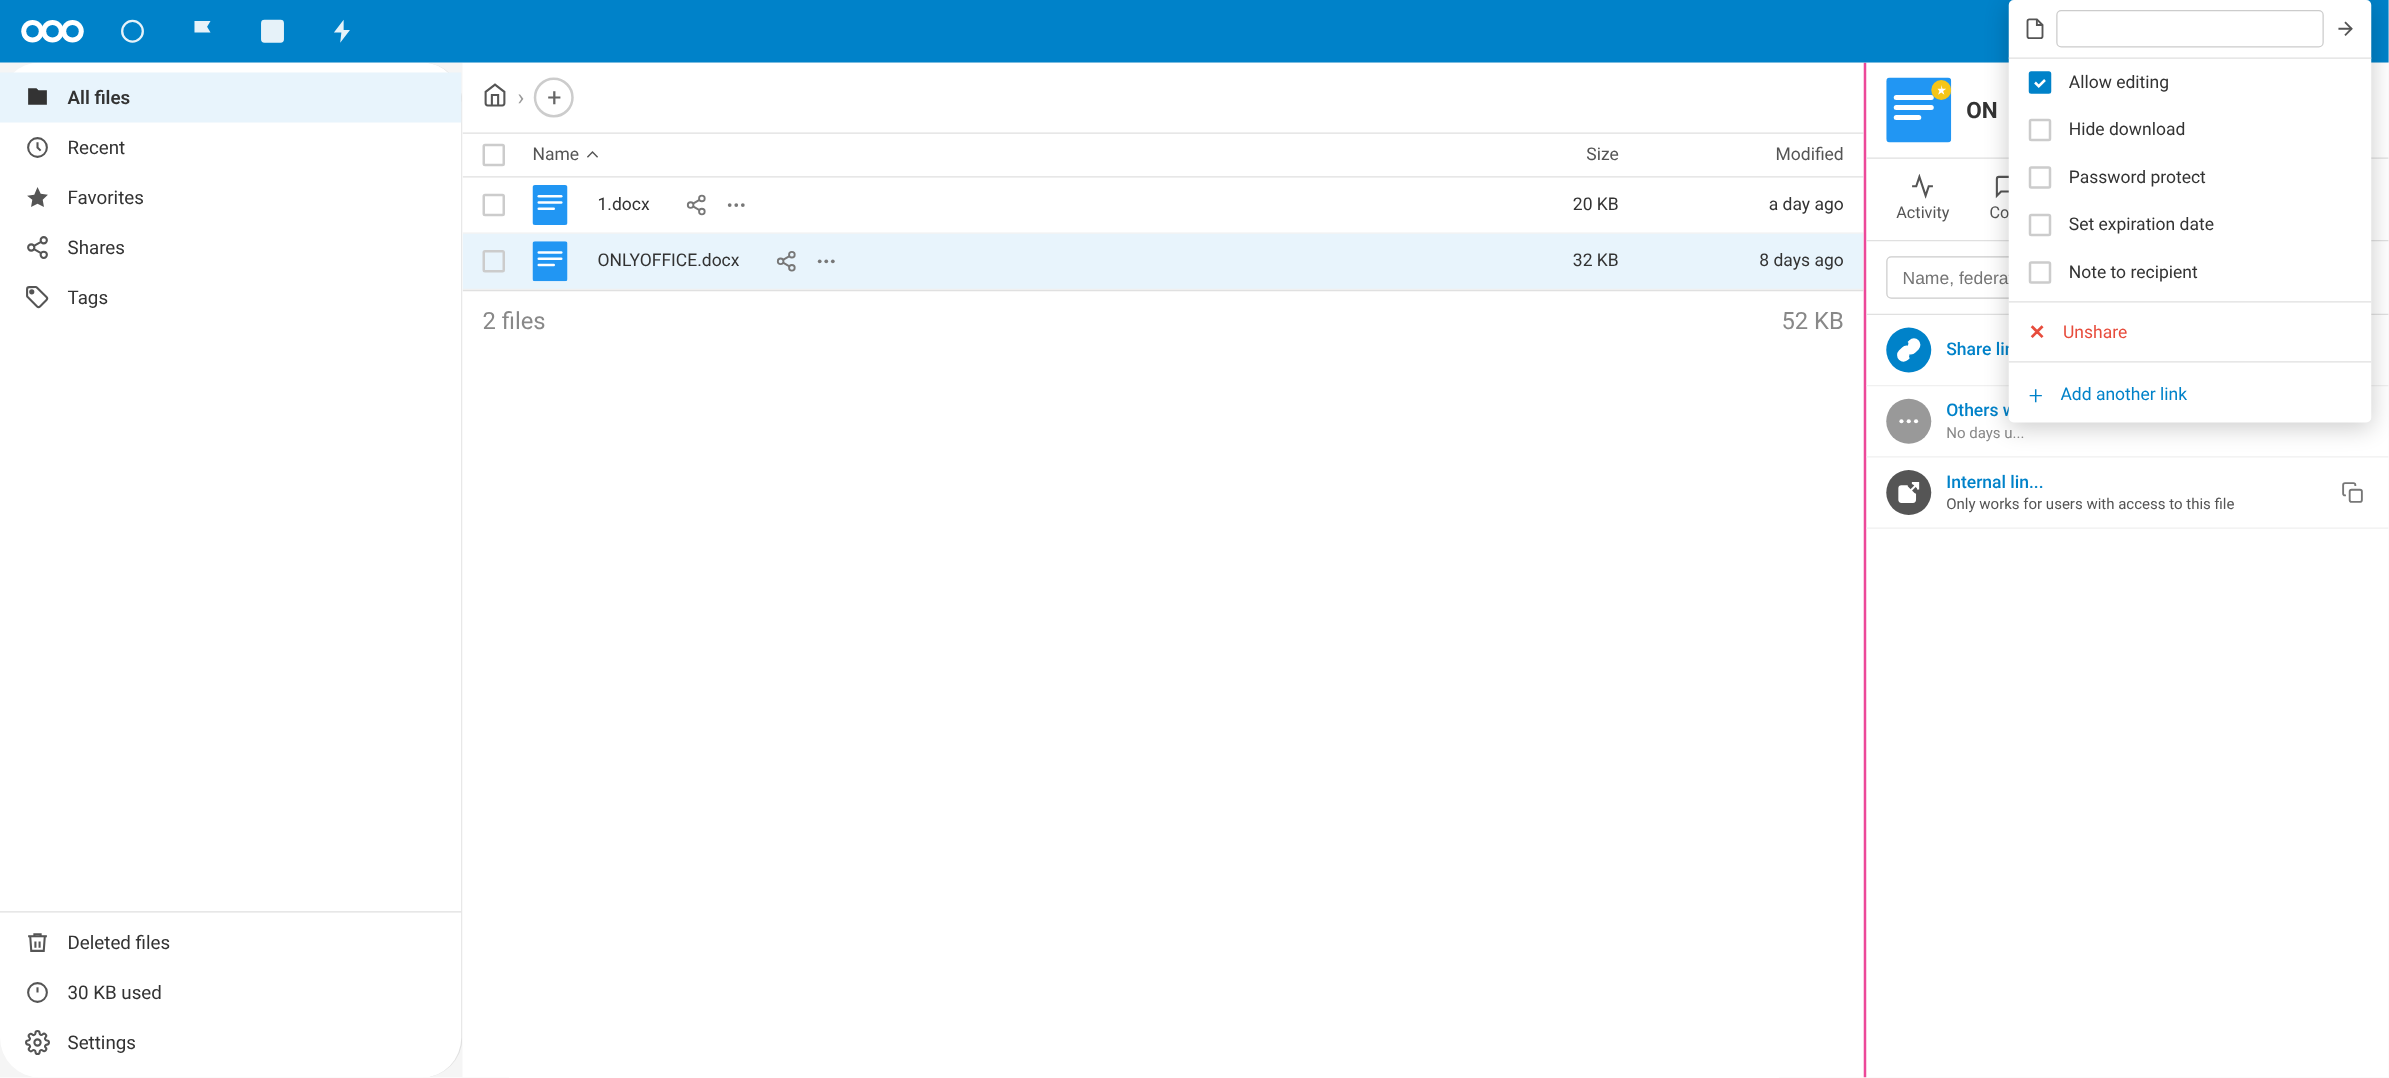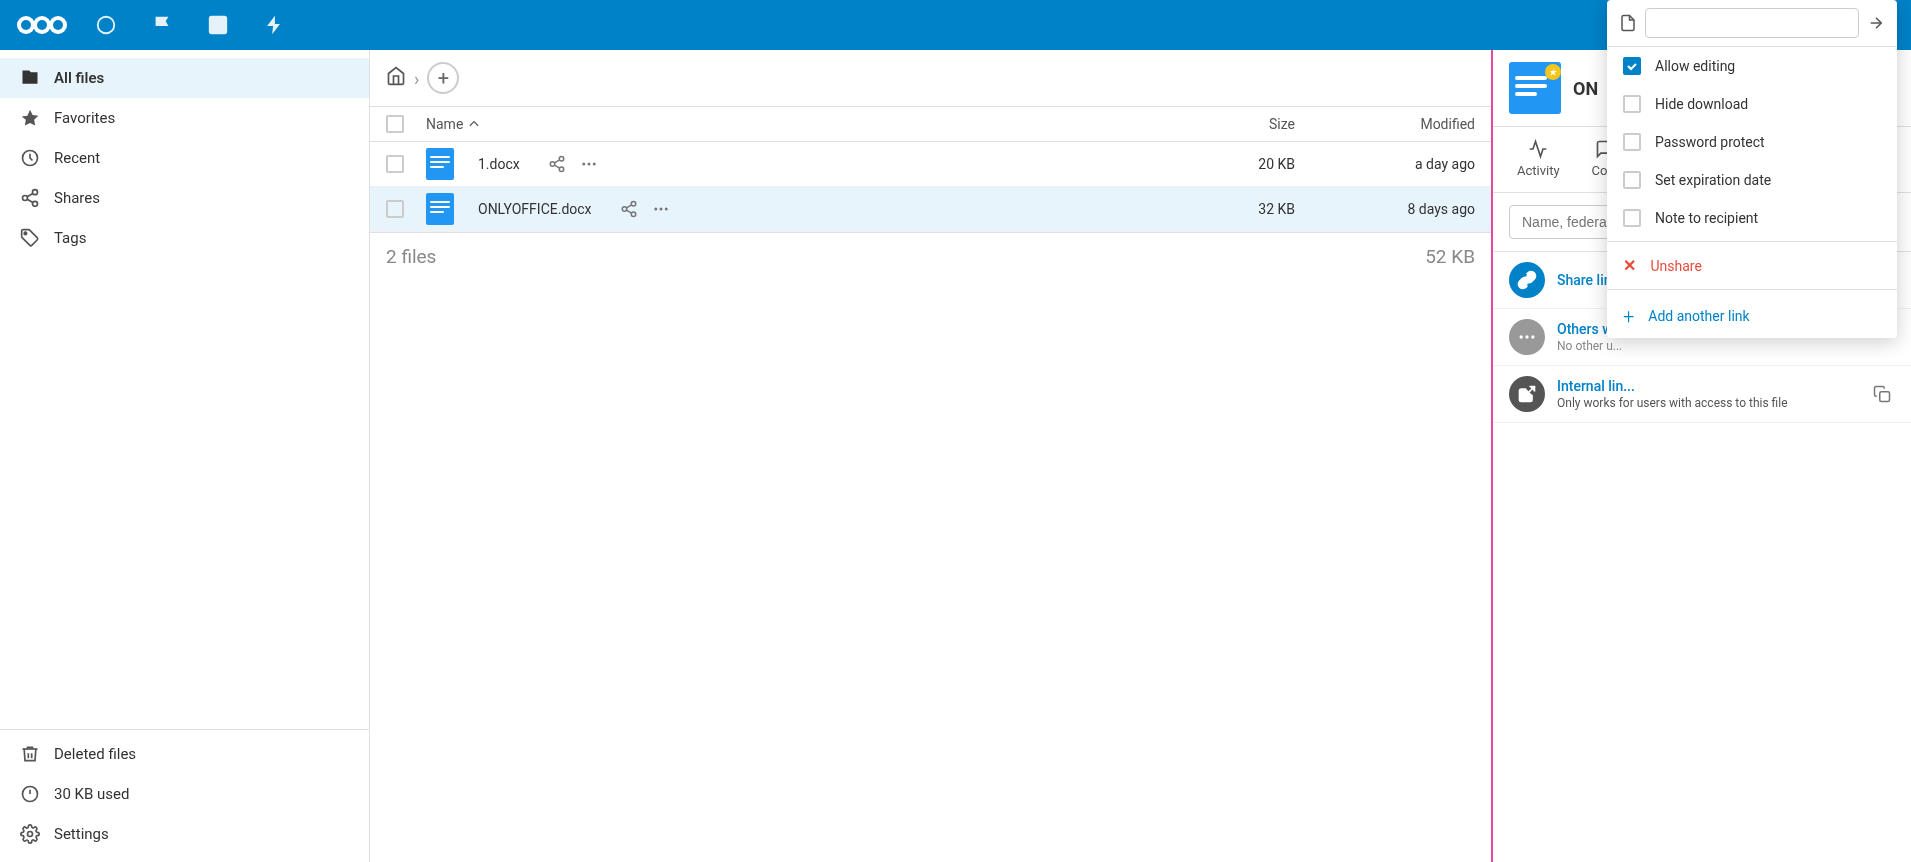--- a/index.html
+++ b/index.html
@@ -28,20 +28,21 @@
 
     
     .sidebar {
       width: 370px;
       background: white;
       border-right: 1px solid #e0e0e0;
       display: flex;
       flex-direction: column;
       flex-shrink: 0;
       padding: 8px 0;
+      border-radius: 32px;
     }
     .sidebar-item {
       display: flex;
       align-items: center;
       padding: 10px 20px;
       cursor: pointer;
       font-size: 15px;
       color: #333;
       gap: 14px;
       border-radius: 0;
@@ -279,31 +280,31 @@
 <div class="main-layout">
 
   <div class="sidebar">
     <div class="sidebar-item active">
       <svg viewBox="0 0 24 24" fill="#333">
           <path d="M3 3h8l2 2h8v14H3z"></path>
         </svg>
       <span>All files</span>
     </div>
     <div class="sidebar-item">
-      <svg viewBox="0 0 24 24" fill="#555">
-          <path d="M12 2l3.1 6.3 6.9 1-5 4.9 1.2 6.8L12 18l-6.2 3 1.2-6.8L2 10.3l6.9-1z"></path>
-        </svg>
-      <span>Favorites</span>
-    </div>
-    <div class="sidebar-item">
       <svg viewBox="0 0 24 24" fill="none" stroke="#555" stroke-width="2">
           <circle cx="12" cy="12" r="9"></circle>
           <path d="M12 7v5l3 3"></path>
         </svg>
       <span>Recent</span>
+    </div>
+    <div class="sidebar-item">
+      <svg viewBox="0 0 24 24" fill="#555">
+          <path d="M12 2l3.1 6.3 6.9 1-5 4.9 1.2 6.8L12 18l-6.2 3 1.2-6.8L2 10.3l6.9-1z"></path>
+        </svg>
+      <span>Favorites</span>
     </div>
     <div class="sidebar-item">
       <svg viewBox="0 0 24 24" fill="none" stroke="#555" stroke-width="2">
           <circle cx="18" cy="5" r="3"></circle>
           <circle cx="6" cy="12" r="3"></circle>
           <circle cx="18" cy="19" r="3"></circle>
           <path d="M8.6 13.5l6.8 3.9M15.4 6.6L8.6 10.5"></path>
         </svg>
       <span>Shares</span>
     </div>
@@ -518,21 +519,21 @@
     <div class="share-link-item">
       <div class="share-link-icon gray">
         <svg viewBox="0 0 24 24" fill="currentColor" width="20" height="20">
             <circle cx="5" cy="12" r="2"></circle>
             <circle cx="12" cy="12" r="2"></circle>
             <circle cx="19" cy="12" r="2"></circle>
           </svg>
       </div>
       <div class="share-link-text">
         <div class="share-link-title">Others wit...</div>
-        <div class="share-link-subtitle">No other u...</div>
+        <div class="share-link-subtitle">No days u...</div>
       </div>
     </div>
 
     <div class="share-link-item">
       <div class="share-link-icon dark">
         <svg viewBox="0 0 24 24" fill="none" stroke="white" stroke-width="2">
             <path d="M18 13v6a2 2 0 0 1-2 2H5a2 2 0 0 1-2-2V8a2 2 0 0 1 2-2h6"></path>
             <polyline points="15 3 21 3 21 9"></polyline>
             <line x1="10" y1="14" x2="21" y2="3"></line>
           </svg>

